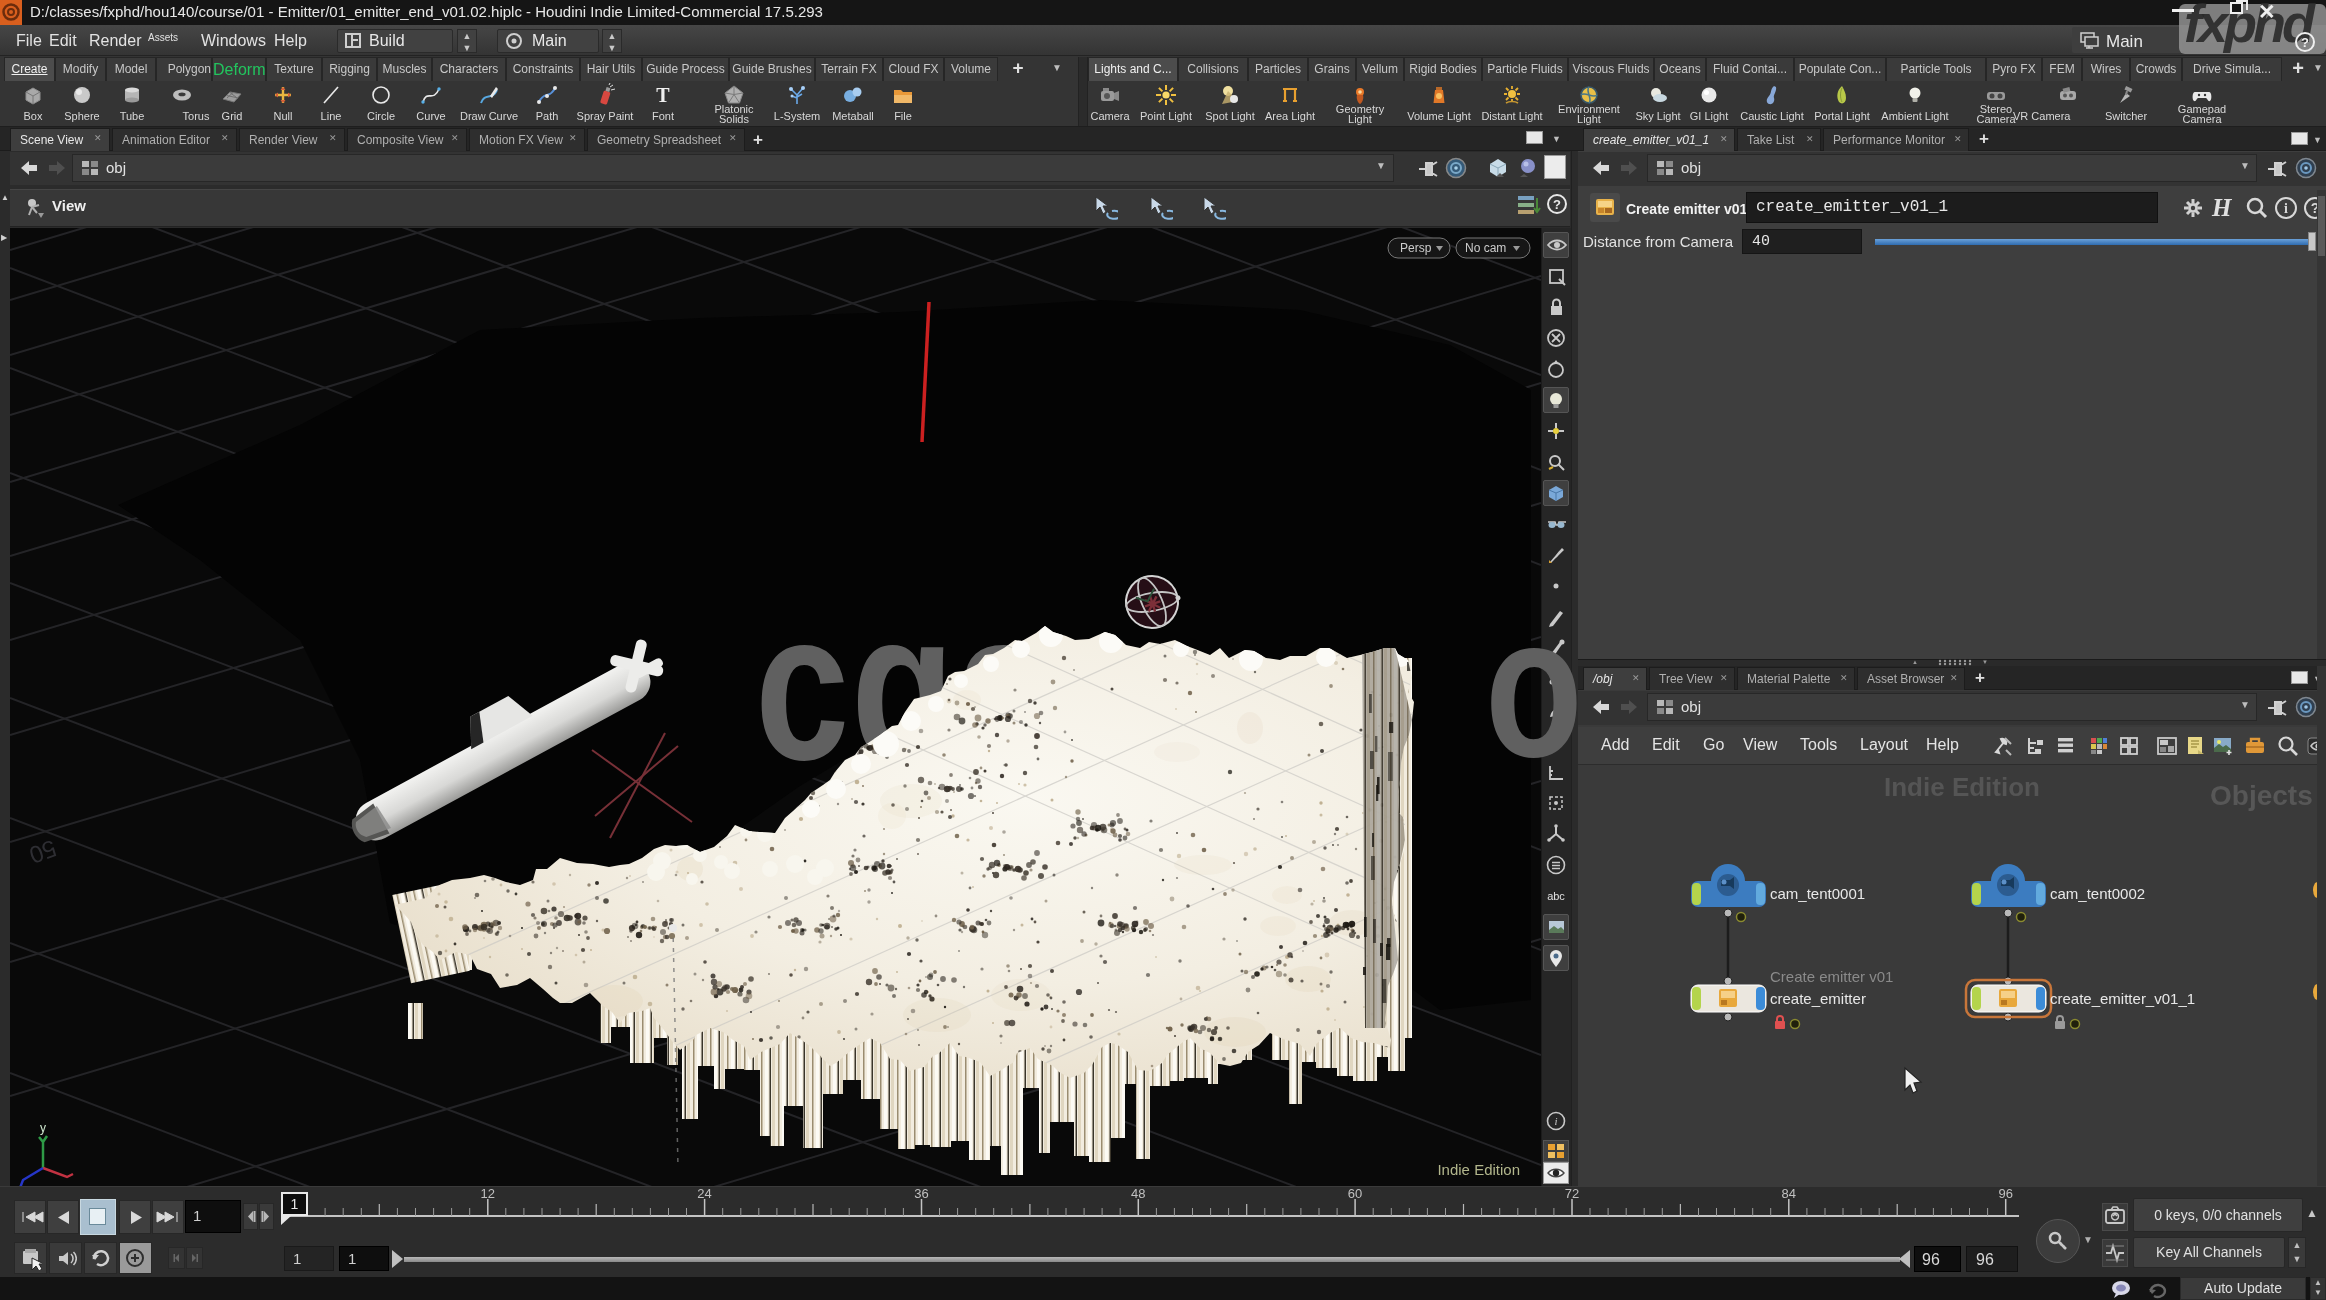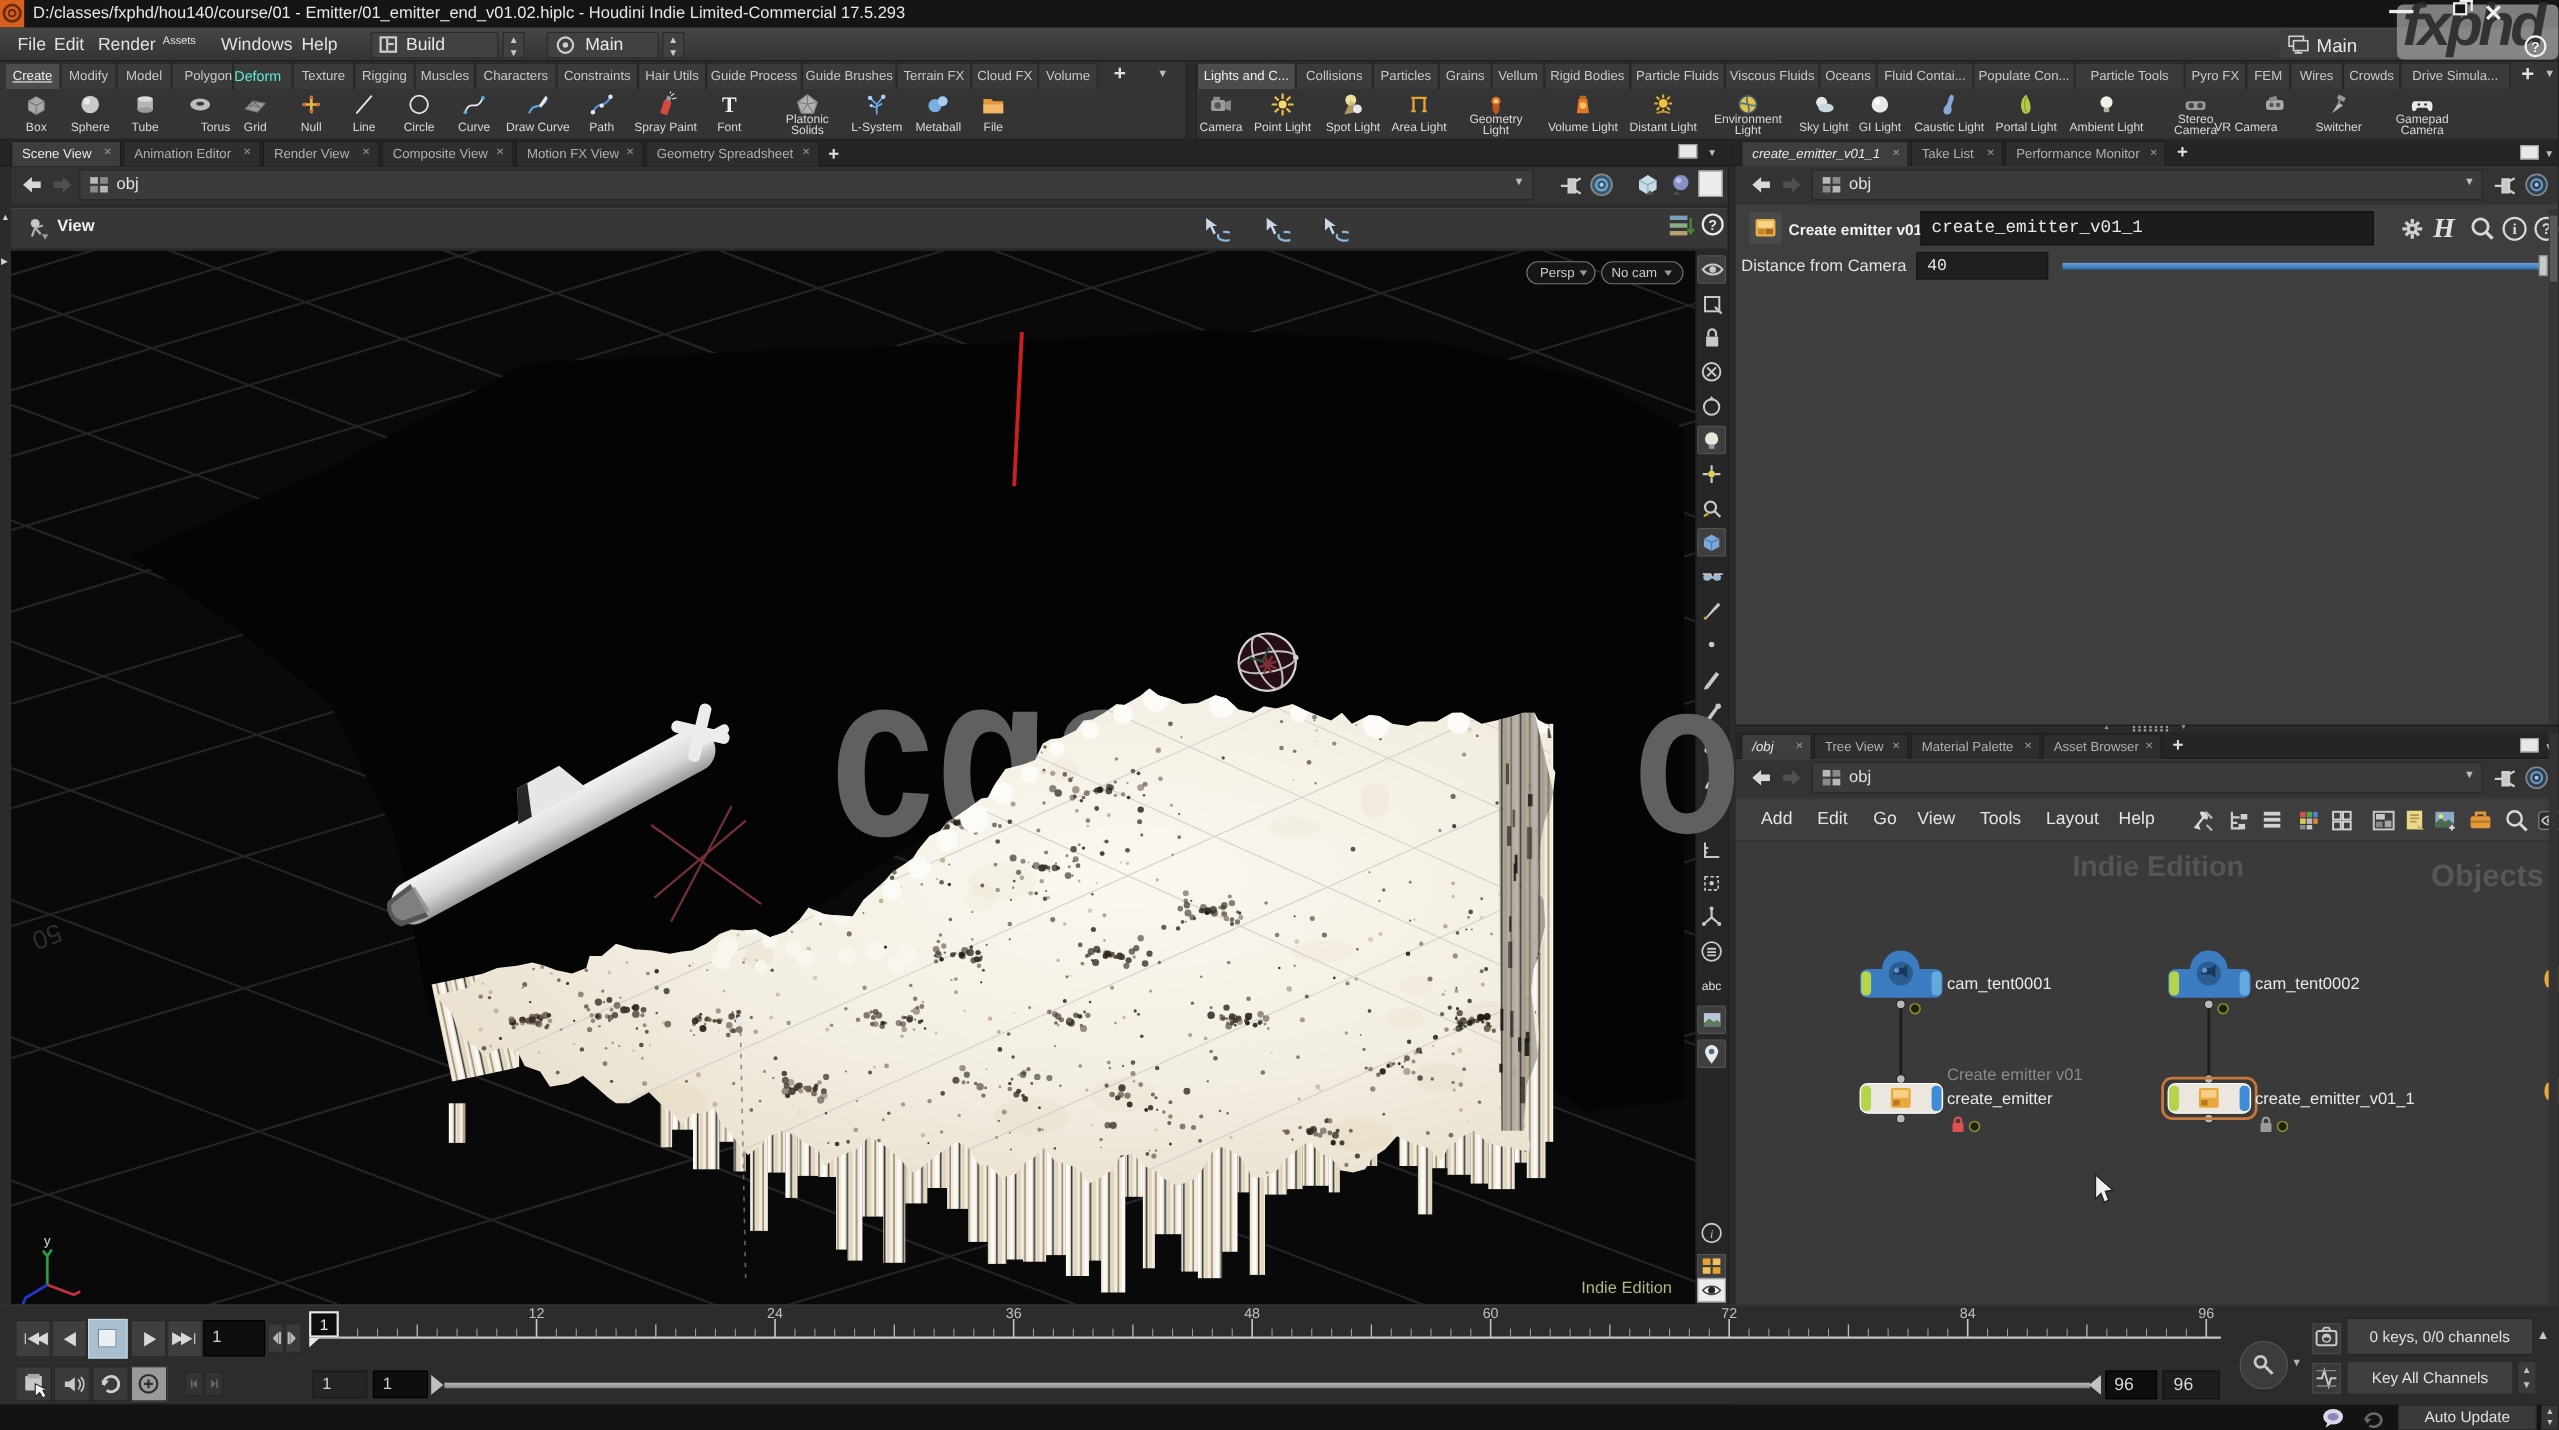--- a/index.html
+++ b/index.html
@@ -58,21 +58,21 @@
   </div>
 <div class="a" style="left:2172px;top:6px;width:22px;height:6px;border-bottom:3px solid #efefef;"></div>
 <div class="a" style="left:2230px;top:2px;width:13px;height:12px;border:2px solid #efefef;background:#151515;"></div>
 <div class="a" style="left:2236px;top:0px;width:12px;height:10px;border:2px solid #efefef;border-bottom:none;border-left:none;"></div>
 <div class="a" style="left:2258px;top:0px;width:24px;height:18px;color:#efefef;font-size:21px;font-weight:bold;">✕</div>
 <div class="a" style="left:0px;top:56px;width:2326px;height:71px;background:#343434;border-bottom:1px solid #1e1e1e;"></div>
 <div class="a" style="left:4px;top:57px;width:51px;height:24px;background:#4c4c4c;border:1px solid #262626;border-bottom:none;color:#f0f0f0;font-size:12px;text-align:center;line-height:23px;overflow:hidden;text-decoration:underline;">Create</div>
 <div class="a" style="left:55px;top:57px;width:51px;height:24px;background:#3a3a3a;border:1px solid #262626;border-bottom:none;color:#c8c8c8;font-size:12px;text-align:center;line-height:23px;overflow:hidden;">Modify</div>
 <div class="a" style="left:106px;top:57px;width:50px;height:24px;background:#3a3a3a;border:1px solid #262626;border-bottom:none;color:#c8c8c8;font-size:12px;text-align:center;line-height:23px;overflow:hidden;">Model</div>
 <div class="a" style="left:156px;top:57px;width:56px;height:24px;background:#3a3a3a;border:1px solid #262626;border-bottom:none;color:#c8c8c8;font-size:12px;text-align:right;line-height:23px;overflow:hidden;">Polygon</div>
-<div class="a" style="left:212px;top:57px;width:54px;height:24px;background:#3a3a3a;border:1px solid #262626;border-bottom:none;color:#5eead4;font-size:13px;text-align:left;line-height:23px;overflow:hidden;">Deform</div>
+<div class="a" style="left:212px;top:57px;width:54px;height:24px;background:#3a3a3a;border:1px solid #262626;border-bottom:none;color:#22c55e;font-size:16px;text-align:left;line-height:23px;overflow:hidden;">Deform</div>
 <div class="a" style="left:266px;top:57px;width:56px;height:24px;background:#3a3a3a;border:1px solid #262626;border-bottom:none;color:#c8c8c8;font-size:12px;text-align:center;line-height:23px;overflow:hidden;">Texture</div>
 <div class="a" style="left:322px;top:57px;width:55px;height:24px;background:#3a3a3a;border:1px solid #262626;border-bottom:none;color:#c8c8c8;font-size:12px;text-align:center;line-height:23px;overflow:hidden;">Rigging</div>
 <div class="a" style="left:377px;top:57px;width:55px;height:24px;background:#3a3a3a;border:1px solid #262626;border-bottom:none;color:#c8c8c8;font-size:12px;text-align:center;line-height:23px;overflow:hidden;">Muscles</div>
 <div class="a" style="left:432px;top:57px;width:74px;height:24px;background:#3a3a3a;border:1px solid #262626;border-bottom:none;color:#c8c8c8;font-size:12px;text-align:center;line-height:23px;overflow:hidden;">Characters</div>
 <div class="a" style="left:506px;top:57px;width:74px;height:24px;background:#3a3a3a;border:1px solid #262626;border-bottom:none;color:#c8c8c8;font-size:12px;text-align:center;line-height:23px;overflow:hidden;">Constraints</div>
 <div class="a" style="left:580px;top:57px;width:62px;height:24px;background:#3a3a3a;border:1px solid #262626;border-bottom:none;color:#c8c8c8;font-size:12px;text-align:center;line-height:23px;overflow:hidden;">Hair Utils</div>
 <div class="a" style="left:642px;top:57px;width:87px;height:24px;background:#3a3a3a;border:1px solid #262626;border-bottom:none;color:#c8c8c8;font-size:12px;text-align:center;line-height:23px;overflow:hidden;">Guide Process</div>
 <div class="a" style="left:729px;top:57px;width:86px;height:24px;background:#3a3a3a;border:1px solid #262626;border-bottom:none;color:#c8c8c8;font-size:12px;text-align:center;line-height:23px;overflow:hidden;">Guide Brushes</div>
 <div class="a" style="left:815px;top:57px;width:68px;height:24px;background:#3a3a3a;border:1px solid #262626;border-bottom:none;color:#c8c8c8;font-size:12px;text-align:center;line-height:23px;overflow:hidden;">Terrain FX</div>
 <div class="a" style="left:883px;top:57px;width:61px;height:24px;background:#3a3a3a;border:1px solid #262626;border-bottom:none;color:#c8c8c8;font-size:12px;text-align:center;line-height:23px;overflow:hidden;">Cloud FX</div>

